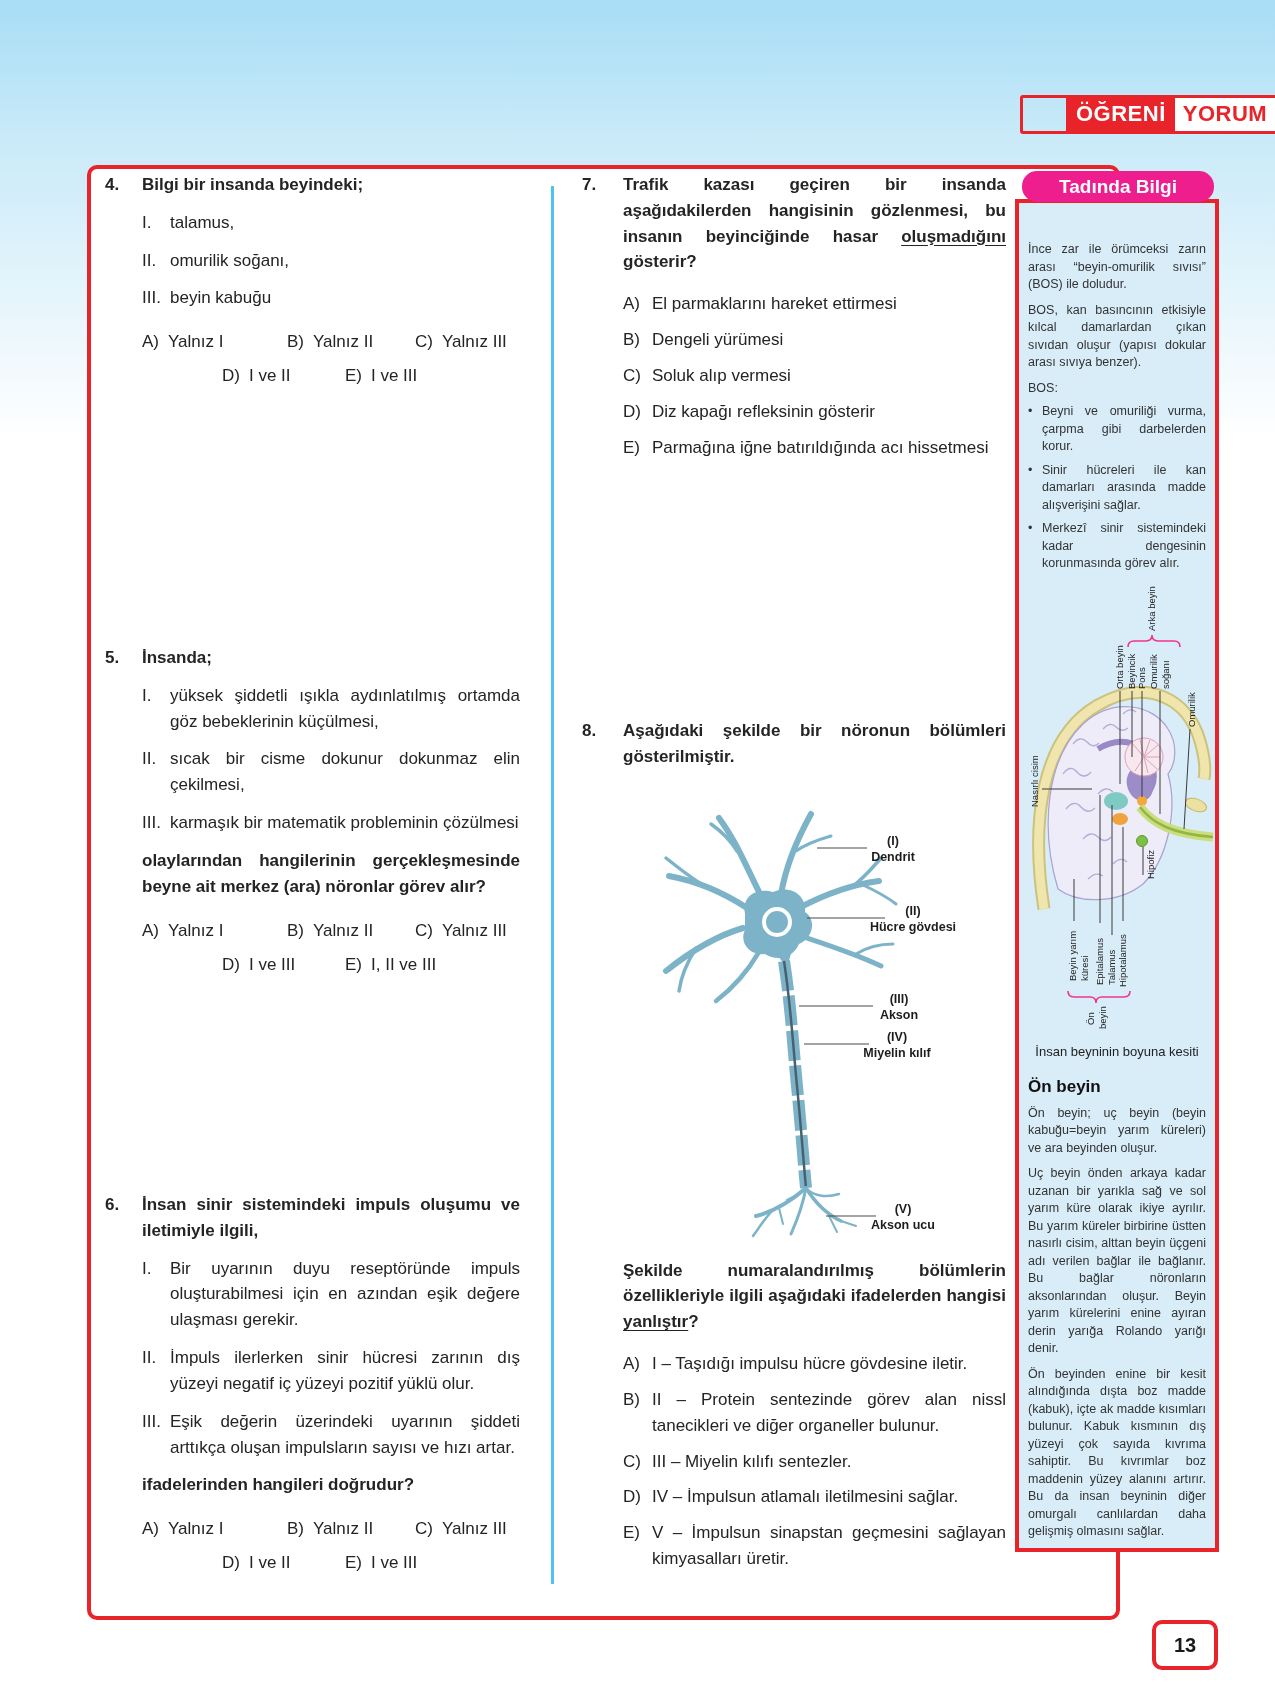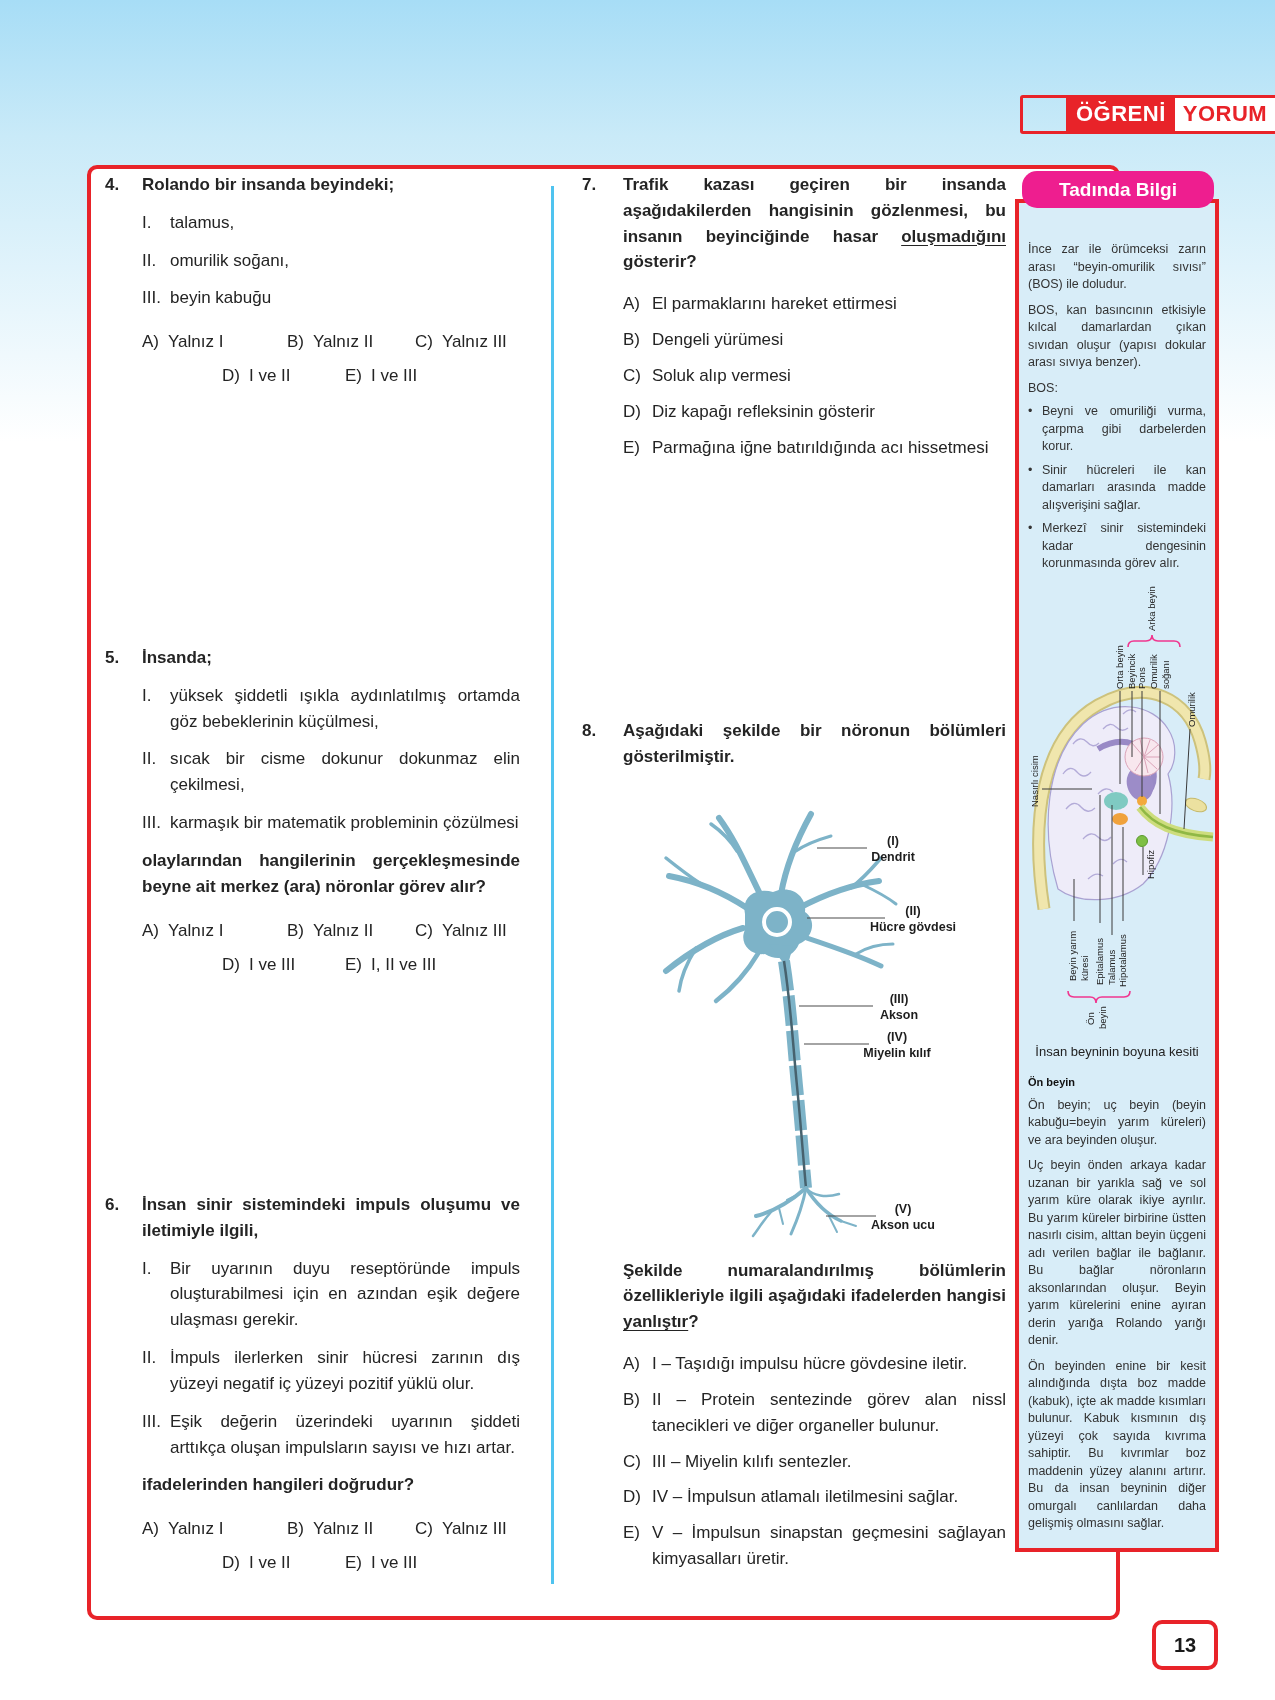--- a/index.html
+++ b/index.html
@@ -39,36 +39,36 @@
   .opt{display:flex;margin-bottom:10px;}
   .olabel{flex:none;width:29px;}
   .otext{flex:1;text-align:justify;}
 
   
   .neuron-fig{position:relative;height:482px;}
   .fig-label{font-weight:bold;font-size:12.5px;fill:#1d1d1d;}
   .leader{stroke:#4a4a4a;stroke-width:1.2;}
 
   
-  .side-tab{position:absolute;left:1022px;top:171px;width:192px;height:37px;background:#ee1e8f;
+  .side-tab{position:absolute;left:1022px;top:171px;width:192px;height:31px;background:#ee1e8f;
             border-radius:15px;color:#fff;font-weight:bold;font-size:19px;display:flex;
             align-items:center;justify-content:center;z-index:6;}
   .sidebox{position:absolute;left:1015px;top:199px;width:204px;height:1353px;background:#d8edf8;
            border:4px solid #e82329;z-index:5;box-sizing:border-box;padding:38px 9px 16px 9px;
            font-size:12.5px;line-height:1.4;color:#333;}
   .sidebox p{margin:0 0 8px 0;text-align:justify;}
   .bullet{display:flex;margin-bottom:6px;}
   .bmark{flex:none;width:14px;}
   .btext{flex:1;text-align:justify;}
   .brainwrap{margin-top:4px;text-align:center;}
   .dlab{font-size:9.5px;fill:#222;}
   .dleader{stroke:#3a3a3a;stroke-width:1;}
   .brace{stroke:#f0368f;stroke-width:1.6;fill:none;}
   .caption{text-align:center;font-size:13px;color:#222;margin:4px 0 14px 0;}
-  .sideheading{font-weight:bold;font-size:11px;color:#111;margin:0 0 6px 0;}
+  .sideheading{font-weight:bold;font-size:17px;color:#111;margin:0 0 6px 0;}
 
   
   .pagetab{position:absolute;left:1152px;top:1620px;width:58px;height:42px;background:#fff;
            border:4px solid #e82329;border-radius:10px;display:flex;align-items:center;
            justify-content:center;font-weight:bold;font-size:20px;color:#1a1a1a;z-index:8;}
 </style>
 </head>
 <body>
 
 <div class="page">
@@ -77,21 +77,21 @@
     <span class="b1">ÖĞRENİ</span>
     <span class="b2">YORUM</span>
   </div>
 
   <div class="mainbox"></div>
   <div class="divider"></div>
 
   <div class="q qL" style="left:105px;top:172px;width:415px;">
     <div class="qnum">4.</div>
     <div class="qbody">
-      <div class="stem">Rolando bir insanda beyindeki;</div>
+      <div class="stem">Bilgi bir insanda beyindeki;</div>
       <div class="items">
         <div class="item">
             <span class="ilabel">I.</span>
             <span class="itext">talamus,</span>
           </div>
         <div class="item">
             <span class="ilabel">II.</span>
             <span class="itext">omurilik soğanı,</span>
           </div>
         <div class="item">

